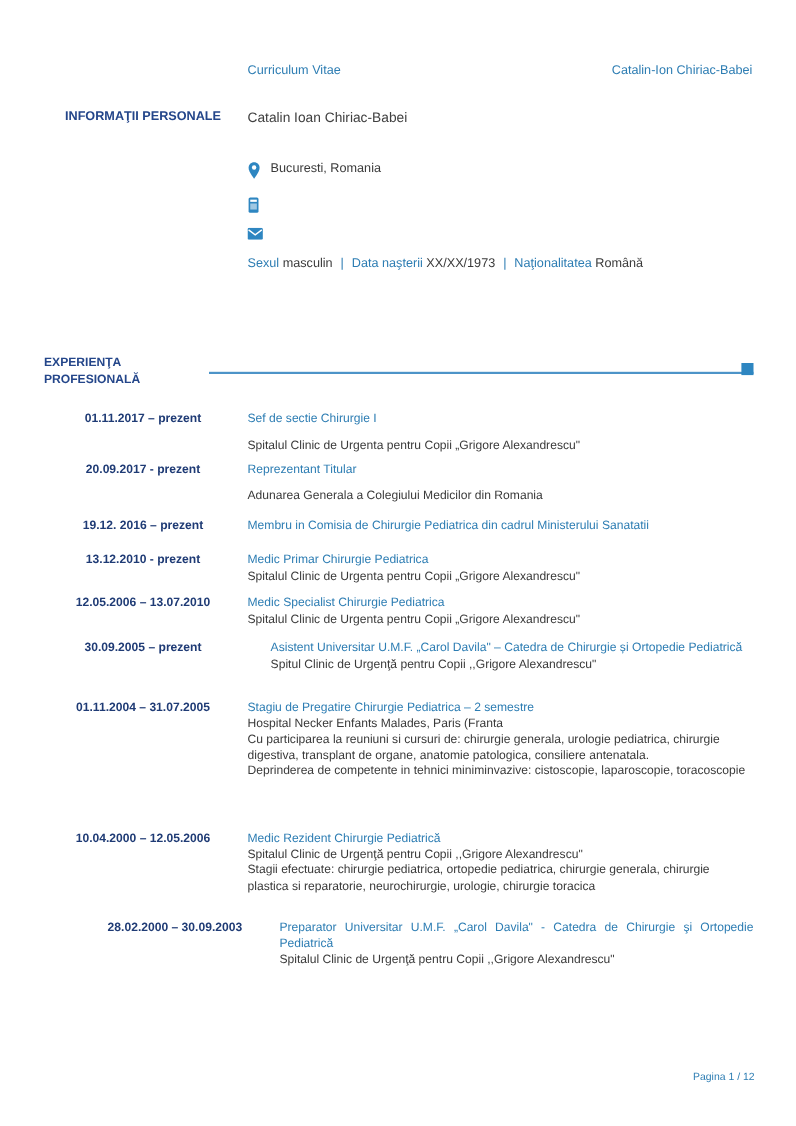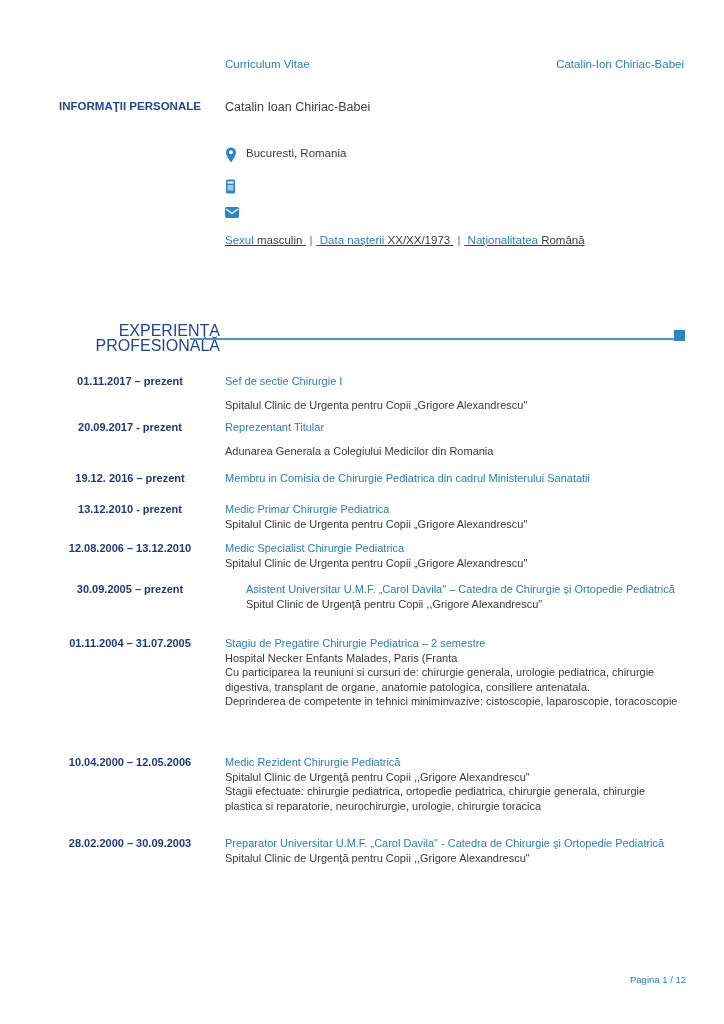--- a/index.html
+++ b/index.html
@@ -23,46 +23,46 @@
   .person-name { font-size:12.5px; color:#404040; }
   .icon-line { display:flex; align-items:flex-start; gap:9px; font-size:11.5px; color:#3a3a3a; }
   .icon { flex:none; display:inline-flex; }
   .demo-line { font-size:11.5px; }
   .demo-line .lbl { color:#2d7db3; }
   .demo-line .val { color:#3a3a3a; }
   .demo-line .sep { color:#2d7db3; padding:0 4px; }
 
   
   .exp-label { position:absolute; top:323px; left:40px; width:180px;
-    text-align:right; font-size:16px; font-weight:400; color:#24468a; line-height:15px; }
+    text-align:left; font-size:11px; font-weight:700; color:#24468a; line-height:15px; }
   .section-rule { position:absolute; top:338px; left:190px; right:39px;
     height:2px; background:#4d94c8; }
   .section-rule-square { position:absolute; top:330px; right:39px;
     width:11px; height:11px; background:#2e86c1; }
 
   
   .entry { position:absolute; left:0; right:0; display:flex; align-items:flex-start; }
   .entry .period { flex:none; width:180px; margin-left:40px; text-align:center;
     font-size:11px; font-weight:bold; color:#1f3b75; line-height:14.5px; }
   .entry .ebody { flex:1; margin-left:5px; padding-right:39px;
     font-size:11px; line-height:14.5px; }
   .entry .etitle { color:#2d7db3; }
   .entry .etitle.justify { text-align:justify; }
   .entry .detail { color:#3a3a3a; }
   .entry .detail.gap { margin-top:9px; }
 
   .e1 { top:374px; } .e2 { top:420px; } .e3 { top:471px; }
   .e4 { top:502px; } .e5 { top:541px; } .e6 { top:582px;gap:21px; }
-  .e7 { top:636px; } .e8 { top:755px; } .e9 { top:836px; }
+  .e7 { top:636px; } .e8 { top:755px; } .e9 { top:836px;padding-left:29px; }
 
   .row-name  { top:100px; }
   .row-addr  { top:147px; }
   .row-phone { top:179px; }
   .row-mail  { top:207px; }
-  .row-demo  { top:234px;text-decoration:underline; }
+  .row-demo  { top:234px; }
 
   
   .footer { position:absolute; top:974px; right:38px;
     font-size:9.5px; color:#2d7db3; }
 </style>
 </head>
 <body>
 
 <div class="page">
 
@@ -162,21 +162,21 @@
 
   <div class="entry e4">
     <div class="period">13.12.2010 - prezent</div>
     <div class="ebody">
       <div class="etitle">Medic Primar Chirurgie Pediatrica</div>
       <div class="detail">Spitalul Clinic de Urgenta pentru Copii „Grigore Alexandrescu"</div>
     </div>
   </div>
 
   <div class="entry e5">
-    <div class="period">12.08.2006 – 13.12.2010</div>
+    <div class="period">12.05.2006 – 13.07.2010</div>
     <div class="ebody">
       <div class="etitle">Medic Specialist Chirurgie Pediatrica</div>
       <div class="detail">Spitalul Clinic de Urgenta pentru Copii „Grigore Alexandrescu"</div>
     </div>
   </div>
 
   <div class="entry e6">
     <div class="period">30.09.2005 – prezent</div>
     <div class="ebody">
       <div class="etitle justify">Asistent Universitar U.M.F. „Carol Davila" – Catedra de Chirurgie și Ortopedie Pediatrică</div>

